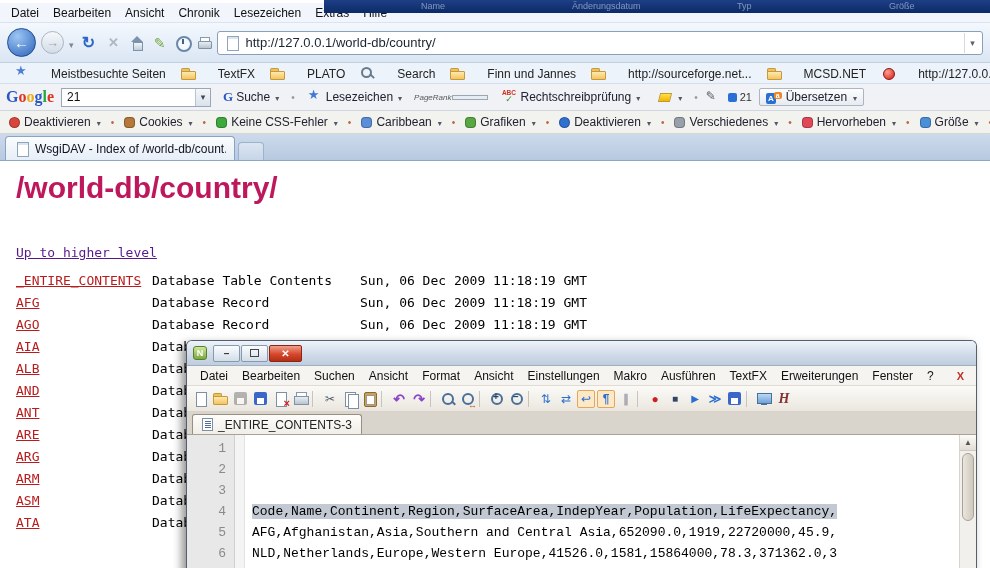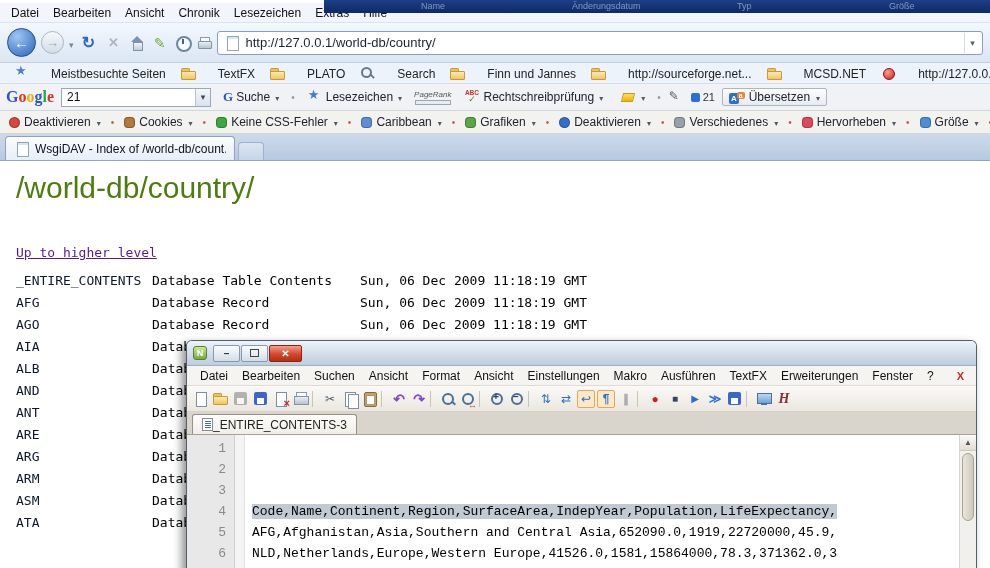--- a/index.html
+++ b/index.html
@@ -83,21 +83,21 @@
   .g-combo{width:150px;height:19px;background:#fff;border:1px solid #9aa7b8;display:flex;align-items:center;
            padding-left:5px;font-size:12px;color:#111}
   .combo-drop{margin-left:auto;width:15px;height:100%;display:flex;align-items:center;justify-content:center;
               background:linear-gradient(#f4f7fa,#d9e2ec);border-left:1px solid #b9c4d2}
   .combo-drop::after{content:"▾";font-size:9px;color:#445}
   .g-btn{display:flex;align-items:center;gap:3px;padding:1px 5px;white-space:nowrap;color:#223}
   .g-g::after{content:"G";font-family:"Liberation Serif",serif;font-weight:bold;color:#2a56c8;font-size:13px}
   .drp::after{content:"▾";font-size:8px;color:#556;margin-left:2px}
   .g-sep{color:#999;font-size:10px}
   [data-icon="star-blue"]::after{content:"★";position:absolute;left:1px;top:-2px;font-size:13px;color:#3e79d6}
-  .pr{display:flex;flex-direction:column;align-items:center;gap:1px}
+  .pr{display:flex;flex-direction:row;align-items:center;gap:1px}
   .pr-label{font-size:8px;color:#555;font-style:italic}
   .pr-bar{width:36px;height:5px;background:#e6ecf2;border:1px solid #9aa8b6}
   .pr-fill{width:40%;height:100%;background:linear-gradient(#9be08a,#3f9e2f)}
   .ic-abc{display:flex;flex-direction:column;align-items:center;width:17px;line-height:1}
   .ic-abc::before{content:"ABC";font-size:6.5px;font-weight:bold;color:#cc3322}
   .ic-abc::after{content:"✓";color:#2a9a2a;font-size:9px;margin-top:-2px}
   [data-icon="highlighter"]::after{content:"";position:absolute;left:2px;top:4px;width:10px;height:7px;
       background:linear-gradient(#ffe14a,#f0b400);border:1px solid #c09a2a;transform:skewX(-14deg)}
   [data-icon="pencil"]::after{content:"✎";position:absolute;left:1px;top:0;color:#556;font-size:12px}
   .g-count{display:flex;align-items:center;gap:3px;color:#333;font-size:11px}
@@ -119,27 +119,27 @@
              background:linear-gradient(#cddaec,#b7c9e0);border-bottom:1px solid #8fa6c2}
   .tab{display:flex;align-items:center;gap:5px;height:24px;padding:0 8px;width:230px;
        background:linear-gradient(#fbfdfe,#e6eef7);border:1px solid #8ba3c2;border-bottom:none;
        border-radius:4px 4px 0 0;font-size:12px;color:#112}
   .tab-label{white-space:nowrap;overflow:hidden;text-overflow:clip;flex:1}
   .tab-stub{width:26px;height:18px;margin-left:3px;background:linear-gradient(#dce6f2,#c6d5e8);
             border:1px solid #9db2cc;border-bottom:none;border-radius:4px 4px 0 0}
 
   
   .ff-content{flex:1;background:#fff;overflow:hidden;padding-left:16px}
-  .page-h1{margin-top:10px;font-size:30px;font-weight:normal;color:#4d7c0f}
+  .page-h1{margin-top:10px;font-size:30px;font-weight:bold;color:#be185d}
   .up-link{display:inline-block;margin-top:40px;font:13px "DejaVu Sans Mono",monospace;
            color:#551a8b;text-decoration:underline;cursor:pointer}
   .dirlist{margin-top:9px;font:13px/22px "DejaVu Sans Mono",monospace;white-space:nowrap}
   .dir-row{height:22px}
   .dir-c1{display:inline-block;width:136px}
-  .dir-link{color:#0f172a;cursor:pointer}
+  .dir-link{color:#b91c1c;text-decoration:underline;cursor:pointer}
   .dir-type{display:inline-block;width:208px;color:#000}
   .dir-date{color:#000}
 
   
   .npp{position:absolute;left:186px;top:340px;width:791px;height:236px;z-index:10;display:flex;flex-direction:column;
        border:1px solid #55606e;border-bottom:none;border-radius:6px 6px 0 0;background:#f6f4f0;
        box-shadow:-4px 4px 10px rgba(0,0,0,.45)}
   .npp-title{height:25px;flex:none;display:flex;align-items:center;gap:6px;padding:0 6px;
              background:linear-gradient(#eef3f9,#cfdae8 60%,#bfcddd);border-radius:5px 5px 0 0;border-bottom:1px solid #9fb0c4}
   .npp-icon{width:14px;height:14px;border-radius:3px;flex:none;border:1px solid #5a7f2a;
@@ -199,21 +199,21 @@
   [data-icon="np-stop"]::after{content:"■";color:#334466;font-size:10px}
   [data-icon="np-play"]::after{content:"▶";color:#2a6fd0;font-size:10px}
   [data-icon="np-playmulti"]::after{content:"≫";color:#2a6fd0;font-weight:bold}
   [data-icon="np-monitor"]::before{content:"";position:absolute;left:2px;top:3px;width:13px;height:9px;
       background:linear-gradient(#bcd8f4,#6ea3d8);border:1px solid #4a6f99}
   [data-icon="np-monitor"]::after{content:"";position:absolute;left:6px;top:13px;width:6px;height:2px;background:#4a6f99}
   [data-icon="np-html"]::after{content:"H";font-family:"Liberation Serif",serif;font-style:italic;font-weight:bold;color:#883333;font-size:14px}
 
   .npp-tabbar{height:23px;flex:none;display:flex;align-items:flex-end;padding:3px 5px 0;background:#d9d5cd;
               border-bottom:1px solid #a8a296}
-  .npp-tab{height:20px;display:flex;align-items:center;padding:0 9px;font-size:12px;color:#222;
+  .npp-tab{height:20px;display:flex;align-items:center;gap:5px;padding:0 9px;font-size:12px;color:#222;
            background:linear-gradient(#fefdfb,#f1eee8);border:1px solid #968f82;border-bottom:none;border-radius:3px 3px 0 0}
   .npp-tab-ic{width:11px;height:13px;background:#fff;border:1px solid #7d8fa5;position:relative;flex:none}
   .npp-tab-ic::after{content:"";position:absolute;left:2px;top:2px;width:6px;height:1px;background:#4a6f99;
       box-shadow:0 2px 0 #4a6f99,0 4px 0 #4a6f99,0 6px 0 #4a6f99}
 
   .npp-editor{flex:1;display:flex;background:#fff;overflow:hidden}
   .npp-gutter{width:48px;flex:none;background:#e8e8e8;color:#8a8a8a;font:13px/21px "Liberation Mono",monospace;
               text-align:right;padding:3px 8px 0 0;border-right:1px solid #cfcfcf}
   .npp-margin{width:10px;flex:none;background:#f4f4f4;border-right:1px solid #e2e2e2}
   .npp-text{flex:1;font:13px/21px "Liberation Mono",monospace;color:#000;padding:3px 0 0 7px;

